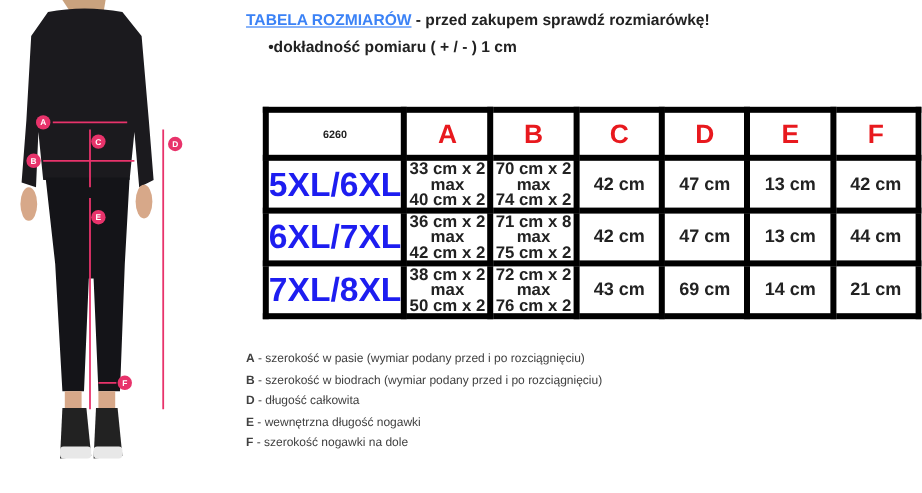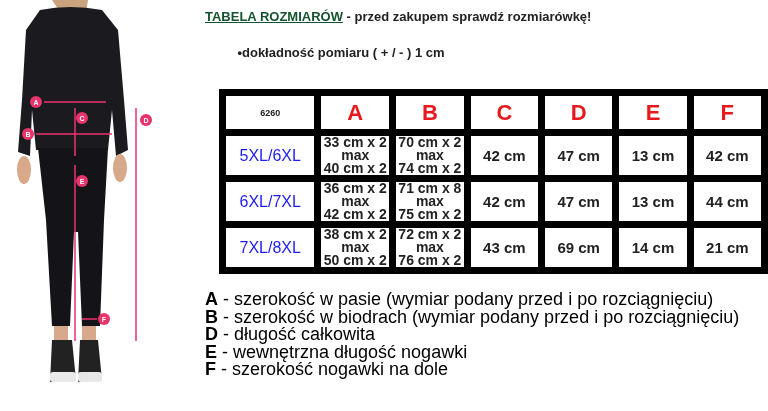--- a/index.html
+++ b/index.html
@@ -1,32 +1,32 @@
 <!DOCTYPE html>
 <html><head>
 <meta charset="utf-8">
 <style>
   html, body { margin:0; padding:0; background:#ffffff; }
   body { width:768px; height:411px; position:relative; overflow:hidden; font-family:"Liberation Sans", sans-serif; color:#222; }
   .figure { position:absolute; left:0; top:0; width:170px; height:411px; }
   .header { position:absolute; left:205px; top:9px; font-size:13px; font-weight:bold; color:#222; }
-  .header .brand { color:#14532d; text-decoration:underline; }
-  .bullets { position:absolute; left:216px; top:30px; margin:14px; padding:0; list-style:none; font-size:13px; font-weight:bold;text-align:right; }
+  .header .brand { color:#3b82f6; text-decoration:underline; }
+  .bullets { position:absolute; left:216px; top:30px; margin:0; padding:0; list-style:none; font-size:13px; font-weight:bold;text-align:right; }
   .bullets li { height:18px; line-height:18px; }
   .bullets li::before { content:"•"; display:inline-block; width:12px; }
   table.sizes { position:absolute; left:219px; top:89px; border-collapse:collapse; }
-  table.sizes td { border:7px solid #000000; text-align:center; vertical-align:middle; padding:0; }
+  table.sizes td { border:5px solid #000000; text-align:center; vertical-align:middle; padding:0; }
   table.sizes tr { height:40px; }
   .col0 { width:90px; } .colA, .colB, .colC, .colD, .colE, .colF { width:70px; }
   .model { font-size:9px; font-weight:bold; }
   .letter { font-size:22px; font-weight:bold; color:#e8191e; }
-  .size { font-size:16px; font-weight:normal; color:#1d1df0; }
+  .size { font-size:28px; font-weight:bold; color:#1d1df0; }
   .multi { font-size:14px; font-weight:bold; line-height:13px; }
   .val { font-size:15px; font-weight:bold; }
-  .legend { position:absolute; left:205px; top:291px; font-size:18px; color:#000000; }
+  .legend { position:absolute; left:205px; top:291px; font-size:10px; color:#404040; }
   .legend div { height:17.5px; line-height:17.5px; }
   .legend b { font-weight:bold; }
 </style>
 </head>
 <body>
 
 <div class="figure">
   <svg width="170" height="411" viewBox="0 0 170 411">
 
     <path d="M52 0 L88 0 L86 12 L60 12 Z" fill="#c9a27e"></path>

